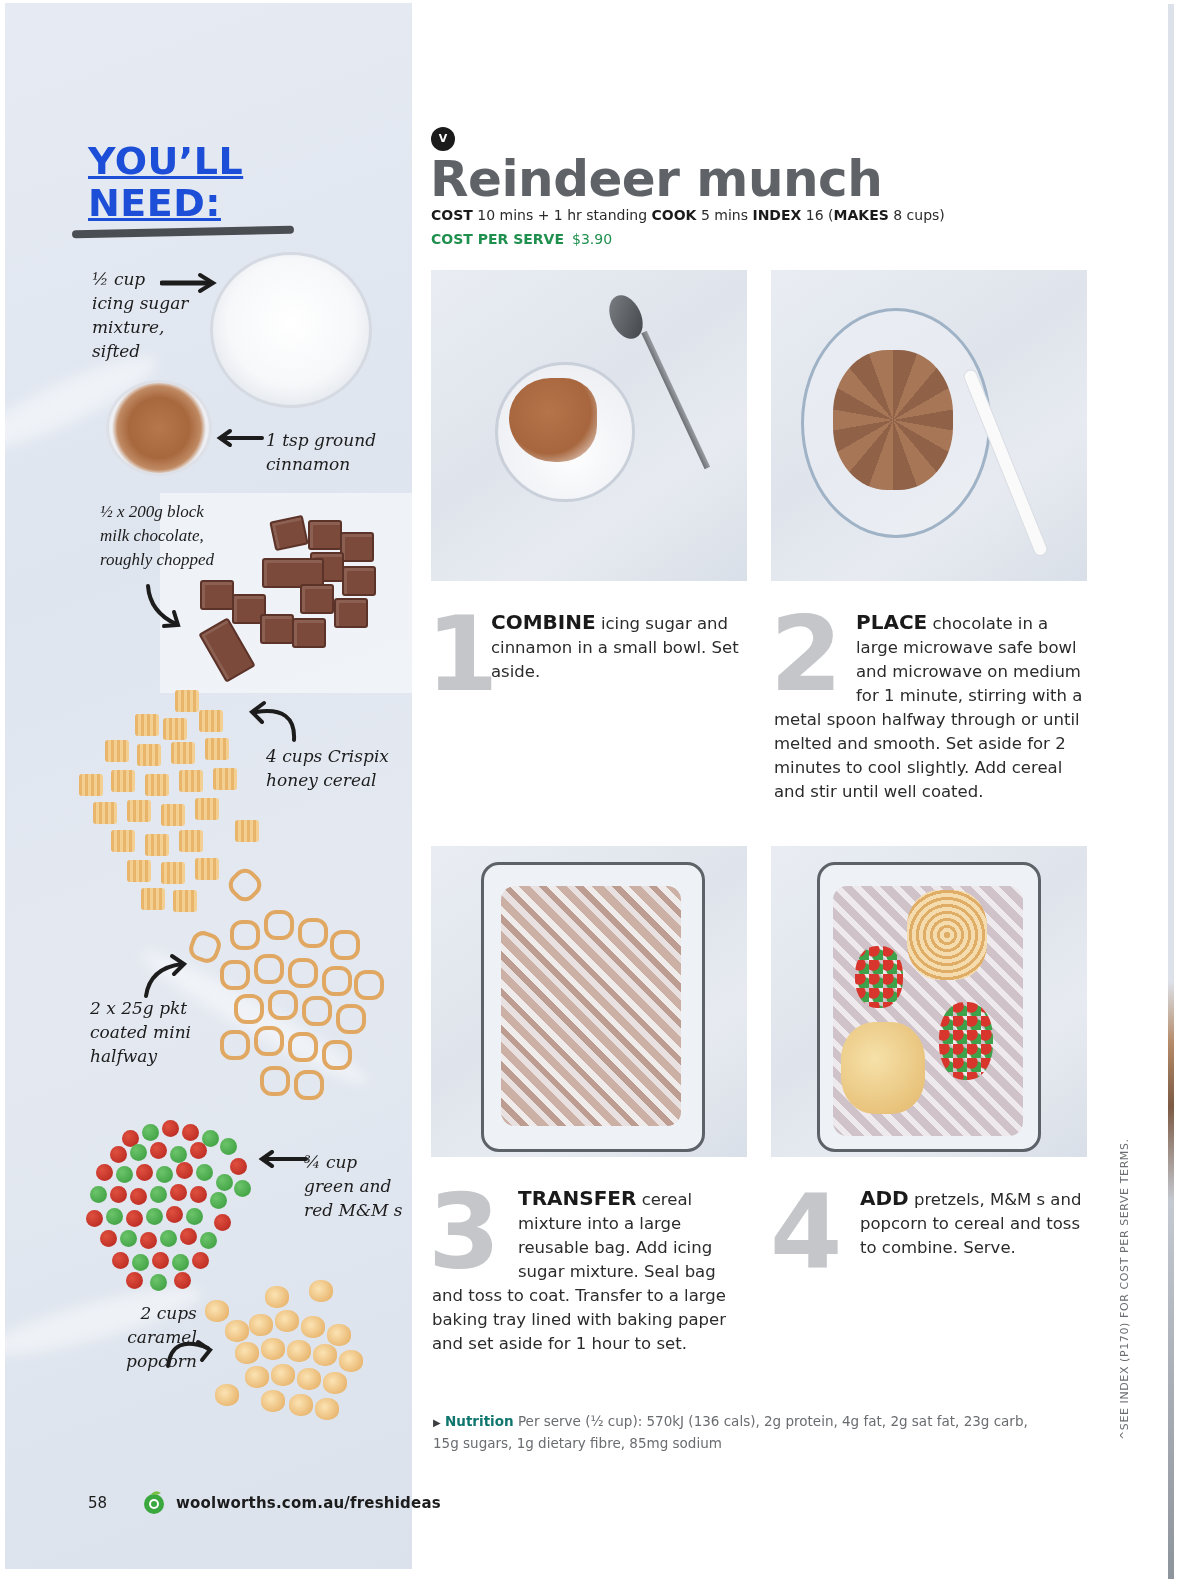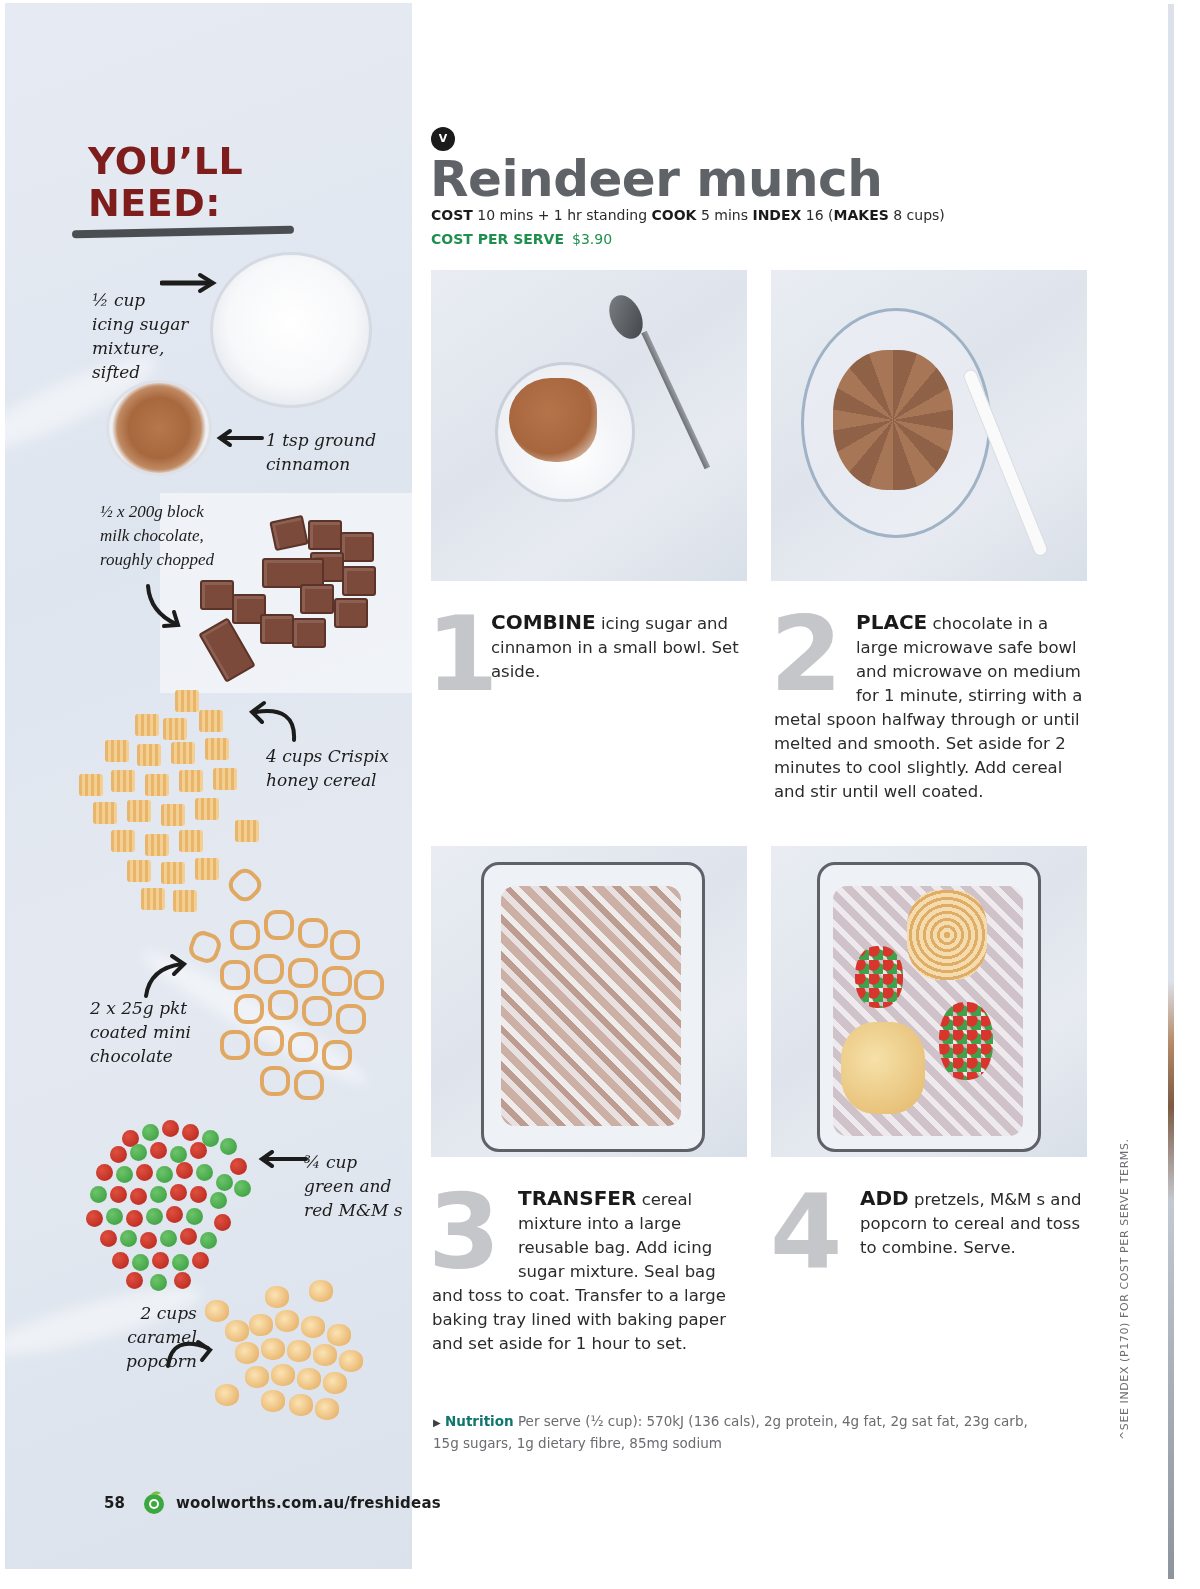--- a/index.html
+++ b/index.html
@@ -9,21 +9,21 @@
   
   .left-panel {
     position: absolute; left: 5px; top: 3px; width: 407px; height: 1566px;
     background: linear-gradient(160deg, #e6ebf3 0%, #dfe5ef 35%, #e4e9f1 60%, #dbe2ec 100%);
     overflow: hidden;
   }
   .marble-vein { position: absolute; background: rgba(255,255,255,0.45); border-radius: 50%; filter: blur(6px); }
   .youll-need {
     position: absolute; left: 88px; top: 140px;
     font-family: "DejaVu Sans", sans-serif; font-weight: bold; font-size: 38px; line-height: 42px;
-    color: #7f1d1d; letter-spacing: 0.5px;
+    color: #1d4ed8; letter-spacing: 0.5px; text-decoration: underline;
   }
   .youll-need .line { display: block; }
   .underline-stroke {
     position: absolute; left: 72px; top: 228px; width: 222px; height: 8px;
     background: #4a4d52; border-radius: 4px; transform: rotate(-1.2deg);
   }
   .hand {
     position: absolute; font-family: "DejaVu Serif", serif; font-style: italic;
     font-size: 17px; line-height: 24px; color: #1c1c1c;
   }
@@ -56,21 +56,21 @@
   .pretzel {
     position: absolute; width: 30px; height: 30px; border: 4px solid #e0a862; border-radius: 40%;
   }
   .mm-pile { position: absolute; left: 90px; top: 1120px; width: 180px; height: 170px; }
   .mm { position: absolute; width: 17px; height: 17px; border-radius: 50%; }
   .mm.r { background: radial-gradient(circle at 35% 35%, #e0503f, #b3231b); }
   .mm.g { background: radial-gradient(circle at 35% 35%, #6cc46a, #379a3b); }
   .popcorn-pile { position: absolute; left: 205px; top: 1280px; width: 165px; height: 150px; }
   .pop { position: absolute; width: 24px; height: 22px; border-radius: 45%; background: radial-gradient(circle at 40% 40%, #fbe3b3, #e3a85a); }
 
-  .footer-page { position: absolute; left: 104px; top: 1494px; font-weight: bold; font-size: 15px; color: #1c1c1c; }
+  .footer-page { position: absolute; left: 88px; top: 1494px; font-weight: normal; font-size: 15px; color: #1c1c1c; }
   .footer-logo { position: absolute; left: 141px; top: 1489px; width: 26px; height: 26px; }
   .footer-url { position: absolute; left: 176px; top: 1494px; font-weight: bold; font-size: 15px; color: #1c1c1c; letter-spacing: 0.2px; }
 
   
   .veg-badge {
     position: absolute; left: 431px; top: 127px; width: 24px; height: 24px; border-radius: 50%;
     background: #1b1b1b; color: #fff; font-size: 11px; font-weight: bold; text-align: center; line-height: 24px;
   }
   .title {
     position: absolute; left: 430px; top: 150px; font-weight: bold; font-size: 50px; color: #5f6368;
@@ -117,21 +117,21 @@
   <div style="position:absolute;left:155px;top:490px;width:260px;height:200px;background:rgba(248,249,251,0.65);"></div>
 </div>
 
 <div class="youll-need">
   <span class="line">YOU’LL</span>
   <span class="line">NEED:</span>
 </div>
 <div class="underline-stroke"></div>
 
 <div class="bowl sugar-bowl"></div>
-<div class="hand" style="left:92px;top:288px;">
+<div class="hand" style="left:92px;top:267px;">
   <span class="ln">½ cup</span>
   <span class="ln">icing sugar</span>
   <span class="ln">mixture,</span>
   <span class="ln">sifted</span>
 </div>
 <svg class="arrow-svg" style="left:160px;top:272px;" width="58" height="22">
   <path d="M2 11 L48 11" stroke="#1c1c1c" stroke-width="5" stroke-linecap="round"></path>
   <path d="M40 3 L53 11 L40 19" stroke="#1c1c1c" stroke-width="4" fill="none" stroke-linecap="round"></path>
 </svg>
 
@@ -230,21 +230,21 @@
   <div class="pretzel" style="left:70px;top:196px;"></div>
     <div class="pretzel" style="left:104px;top:200px;"></div>
 </div>
 <svg class="arrow-svg" style="left:140px;top:952px;" width="52" height="48">
   <path d="M6 44 Q10 16 42 12" stroke="#1c1c1c" stroke-width="4" fill="none" stroke-linecap="round"></path>
   <path d="M32 4 L44 12 L34 22" stroke="#1c1c1c" stroke-width="4" fill="none" stroke-linecap="round"></path>
 </svg>
 <div class="hand" style="left:90px;top:996px;">
   <span class="ln">2 x 25g pkt</span>
   <span class="ln">coated mini</span>
-  <span class="ln">chocolate</span>
+  <span class="ln">halfway</span>
 </div>
 
 <div class="mm-pile">
   <div class="mm r" style="left:72px;top:0;"></div>
     <div class="mm g" style="left:52px;top:4px;"></div>
     <div class="mm r" style="left:92px;top:4px;"></div>
     <div class="mm g" style="left:112px;top:10px;"></div>
     <div class="mm r" style="left:32px;top:10px;"></div>
     <div class="mm g" style="left:130px;top:18px;"></div>
   <div class="mm r" style="left:20px;top:26px;"></div>

